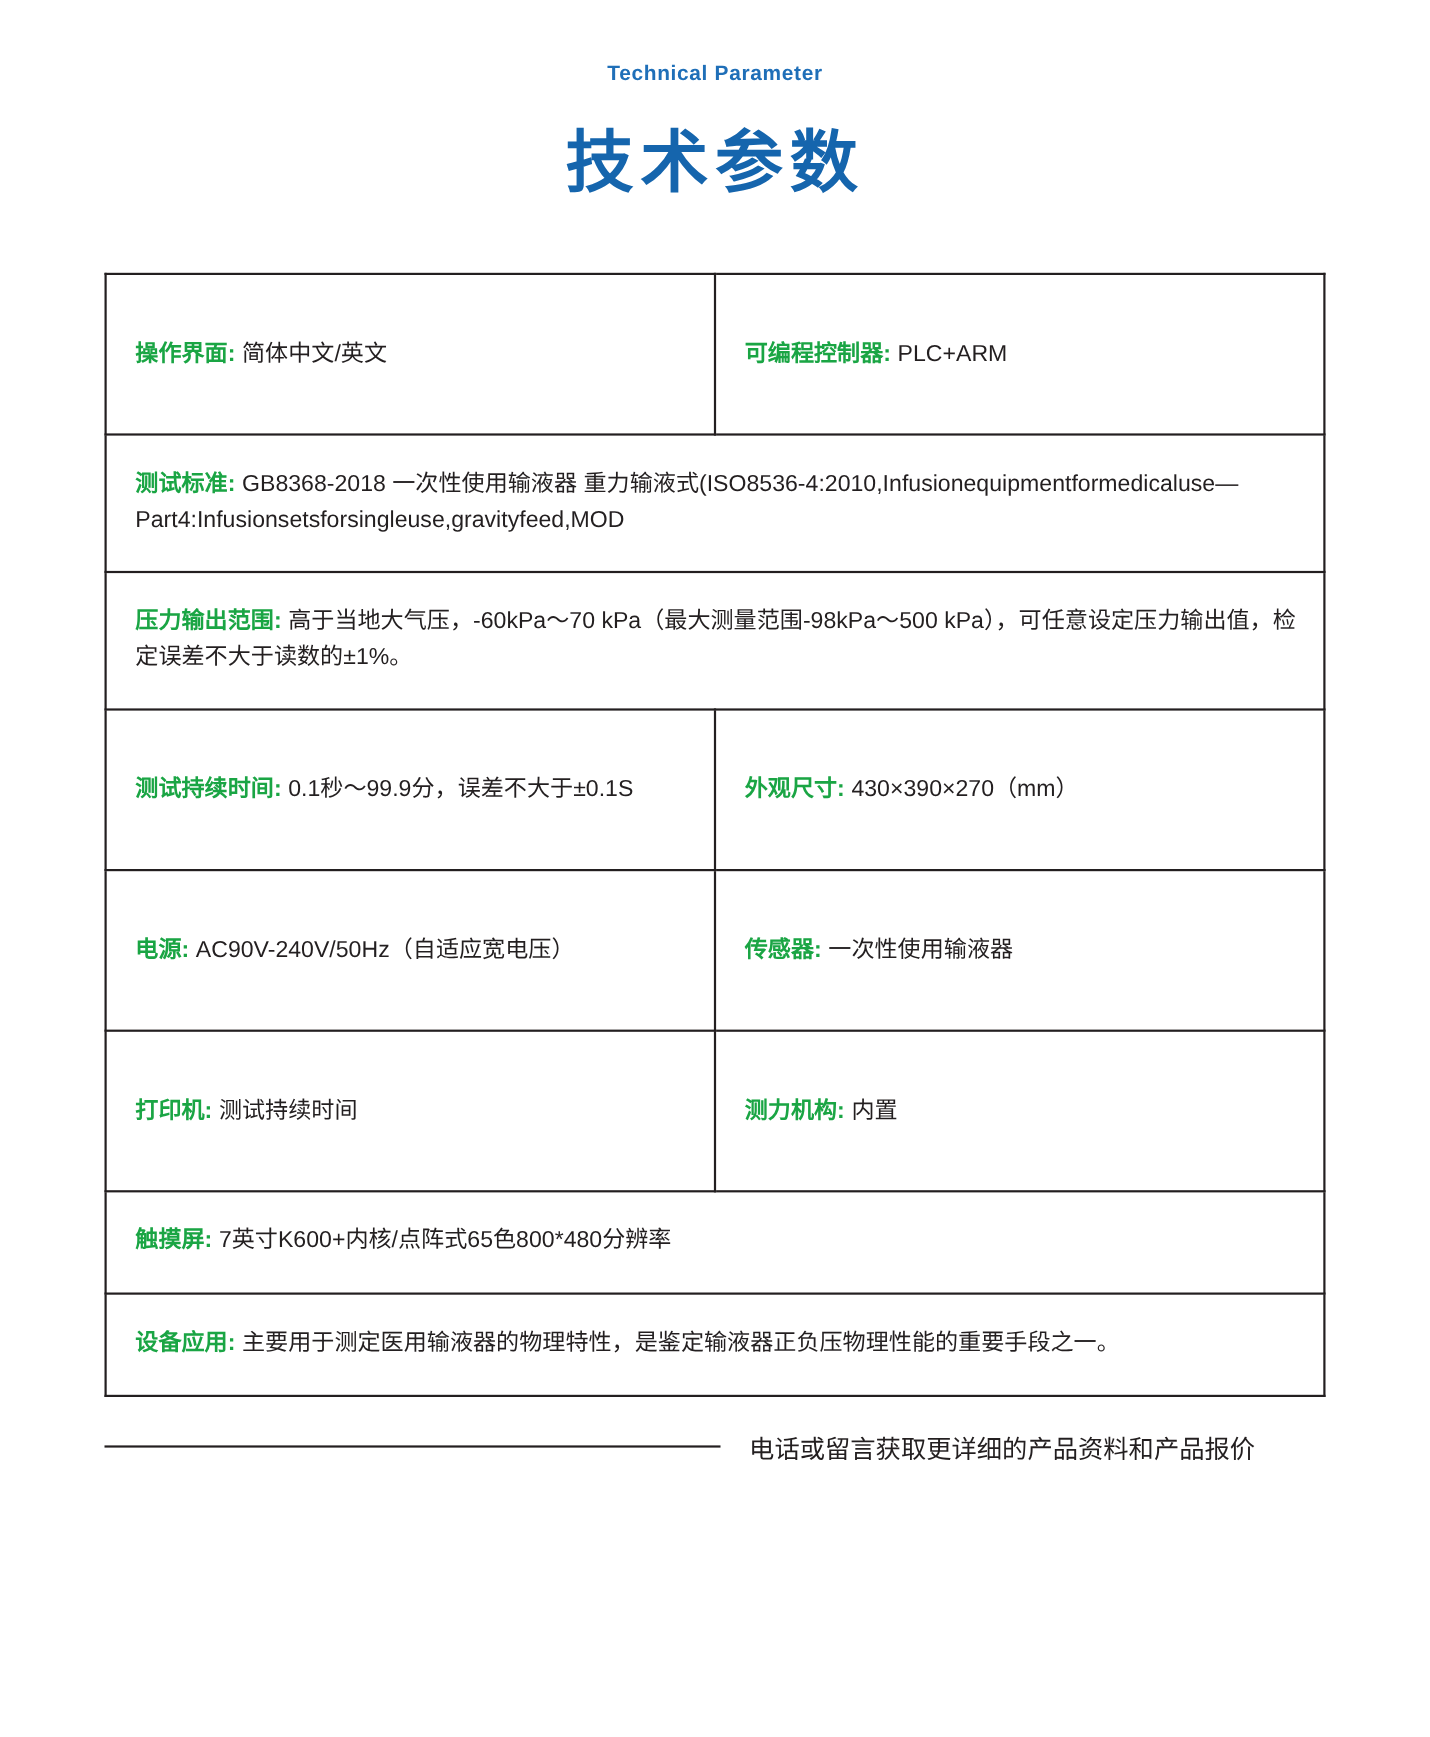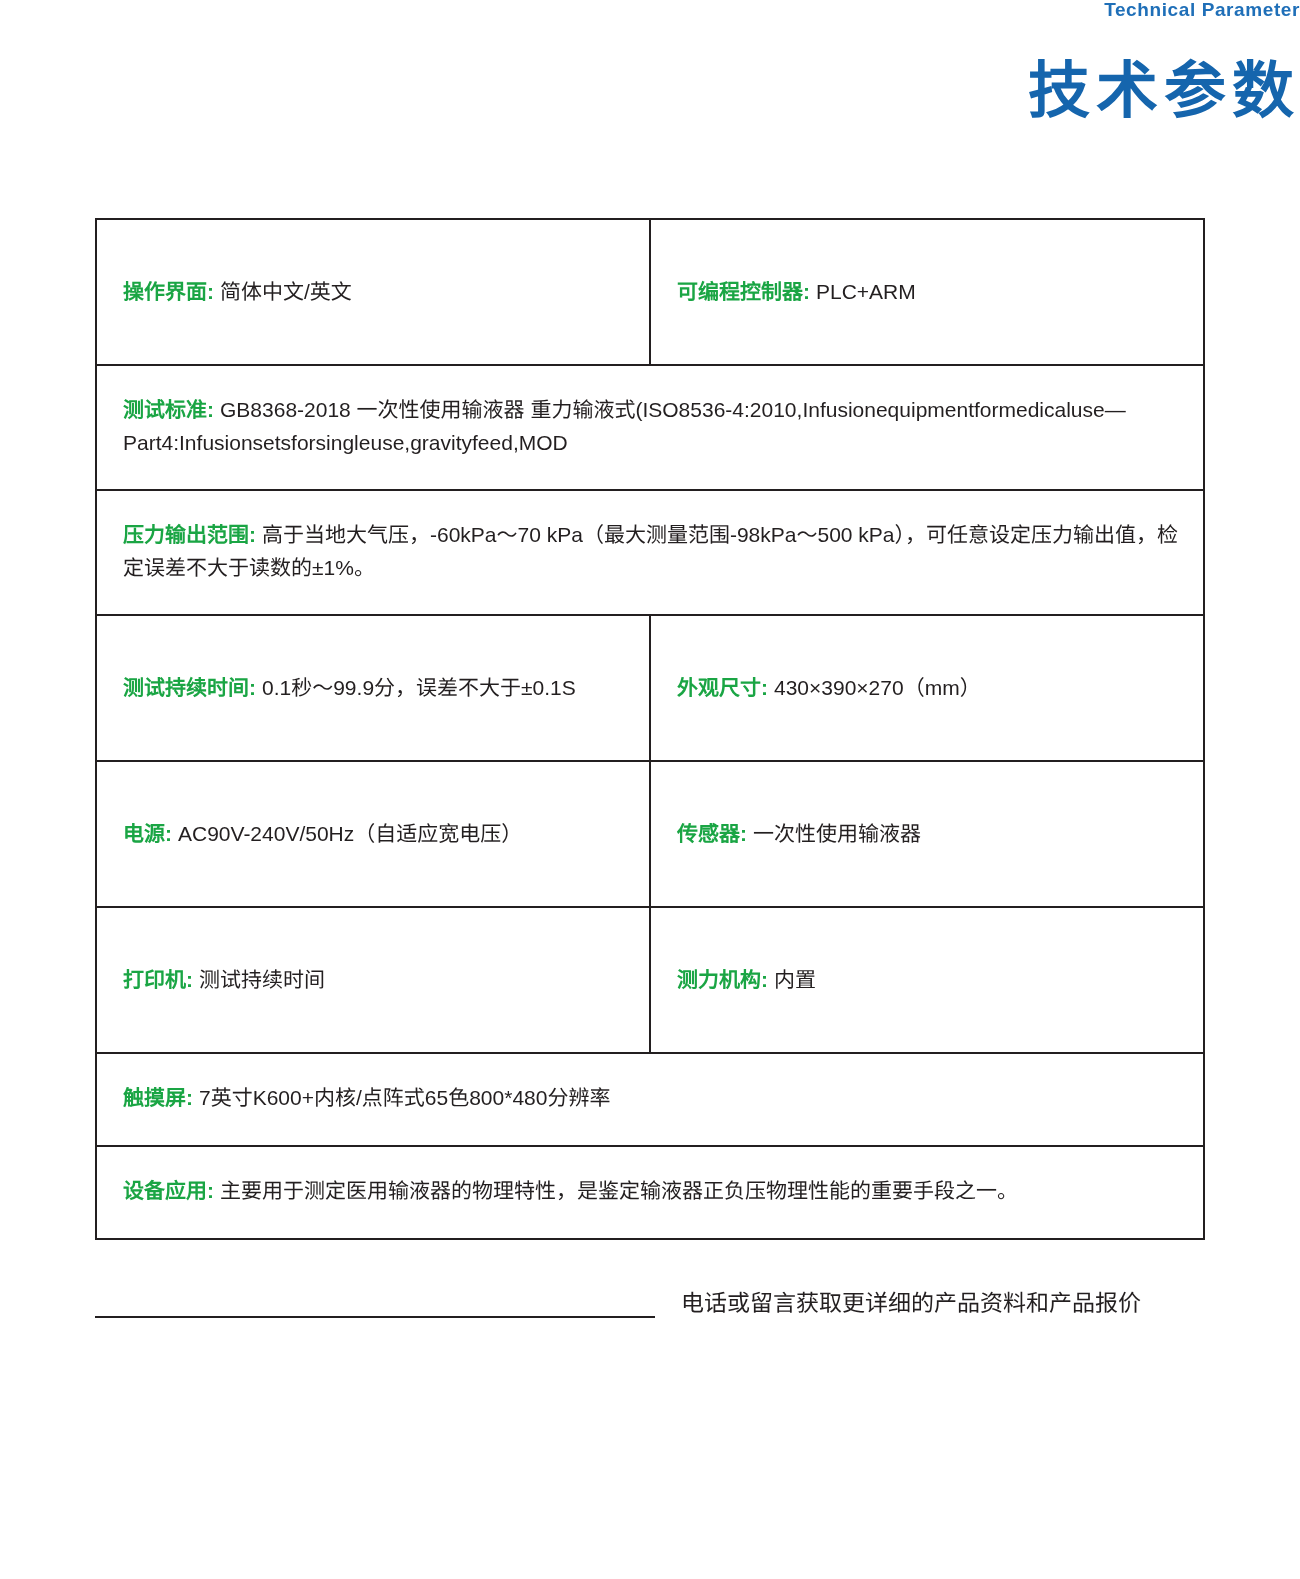--- a/index.html
+++ b/index.html
@@ -16,41 +16,42 @@
   }
   .page {
     width: 1300px;
     min-height: 1579px;
     box-sizing: border-box;
     position: relative;
   }
 
   
   .header {
-    text-align: right;
+    text-align: center;
+    padding-top: 58px;
   }
   .header .eyebrow {
     font-size: 19px;
     font-weight: bold;
     color: #1f6fb8;
     letter-spacing: 0.6px;
     line-height: 1;
   }
   .header .title {
     margin-top: 36px;
     font-size: 62px;
     font-weight: bold;
     color: #1565ad;
     letter-spacing: 6px;
     line-height: 1.15;
   }
 
   
   .spec-table-wrap {
-    margin: 92px auto 0 auto;
+    margin: 64px auto 0 auto;
     width: 1110px;
   }
   table.spec {
     width: 100%;
     border-collapse: collapse;
     table-layout: fixed;
   }
   table.spec td {
     border: 2px solid #231f20;
     vertical-align: middle;
@@ -71,24 +72,24 @@
     color: #231f20;
   }
   .cell-inner {
     display: block;
   }
   tr.row-tall td { padding-top: 28px; padding-bottom: 30px; }
   tr.row-short td { height: 92px; }
 
   
   .footer {
-    margin: 44px auto 0 auto;
+    margin: 28px auto 0 auto;
     width: 1110px;
     display: flex;
-    align-items: flex-end;
+    align-items: center;
     gap: 26px;
   }
   .footer .rule {
     height: 2px;
     background: #231f20;
     flex: 0 0 560px;
   }
   .footer .note {
     font-size: 23px;
     color: #231f20;

